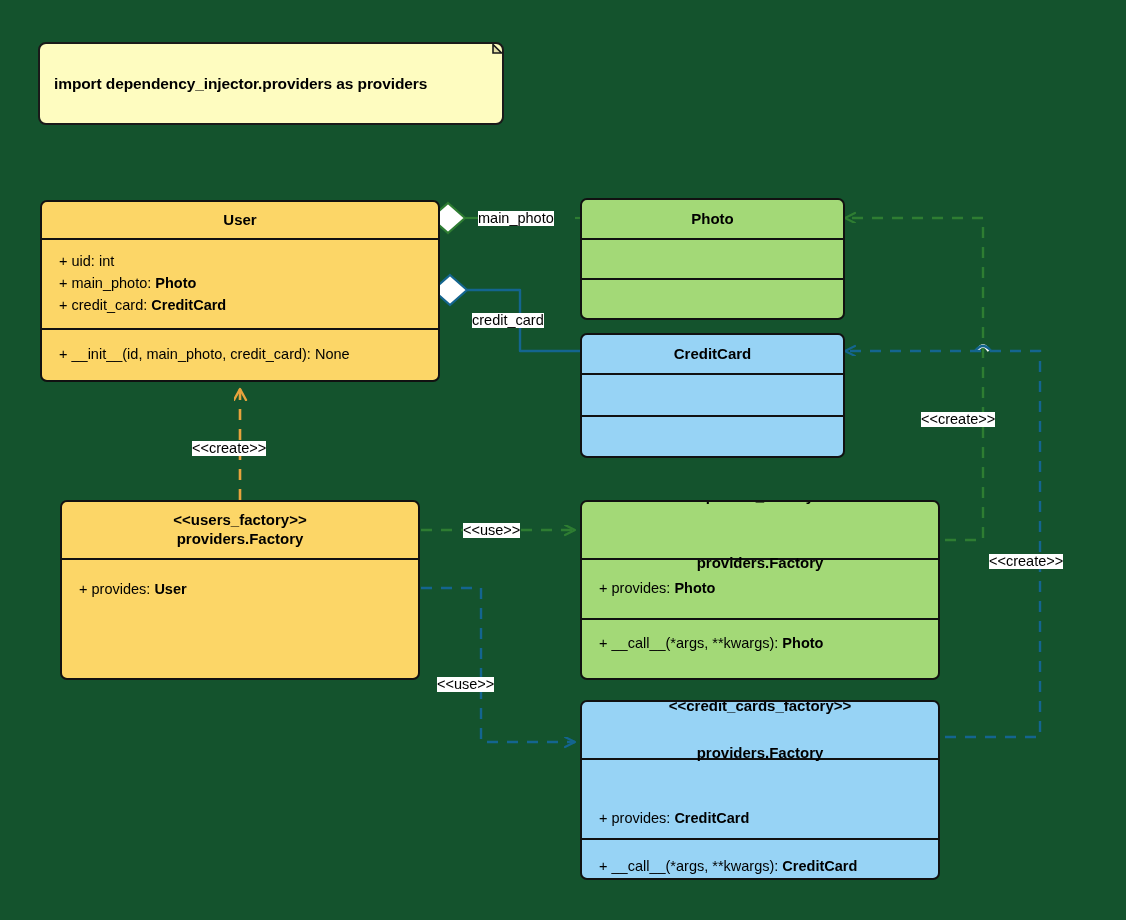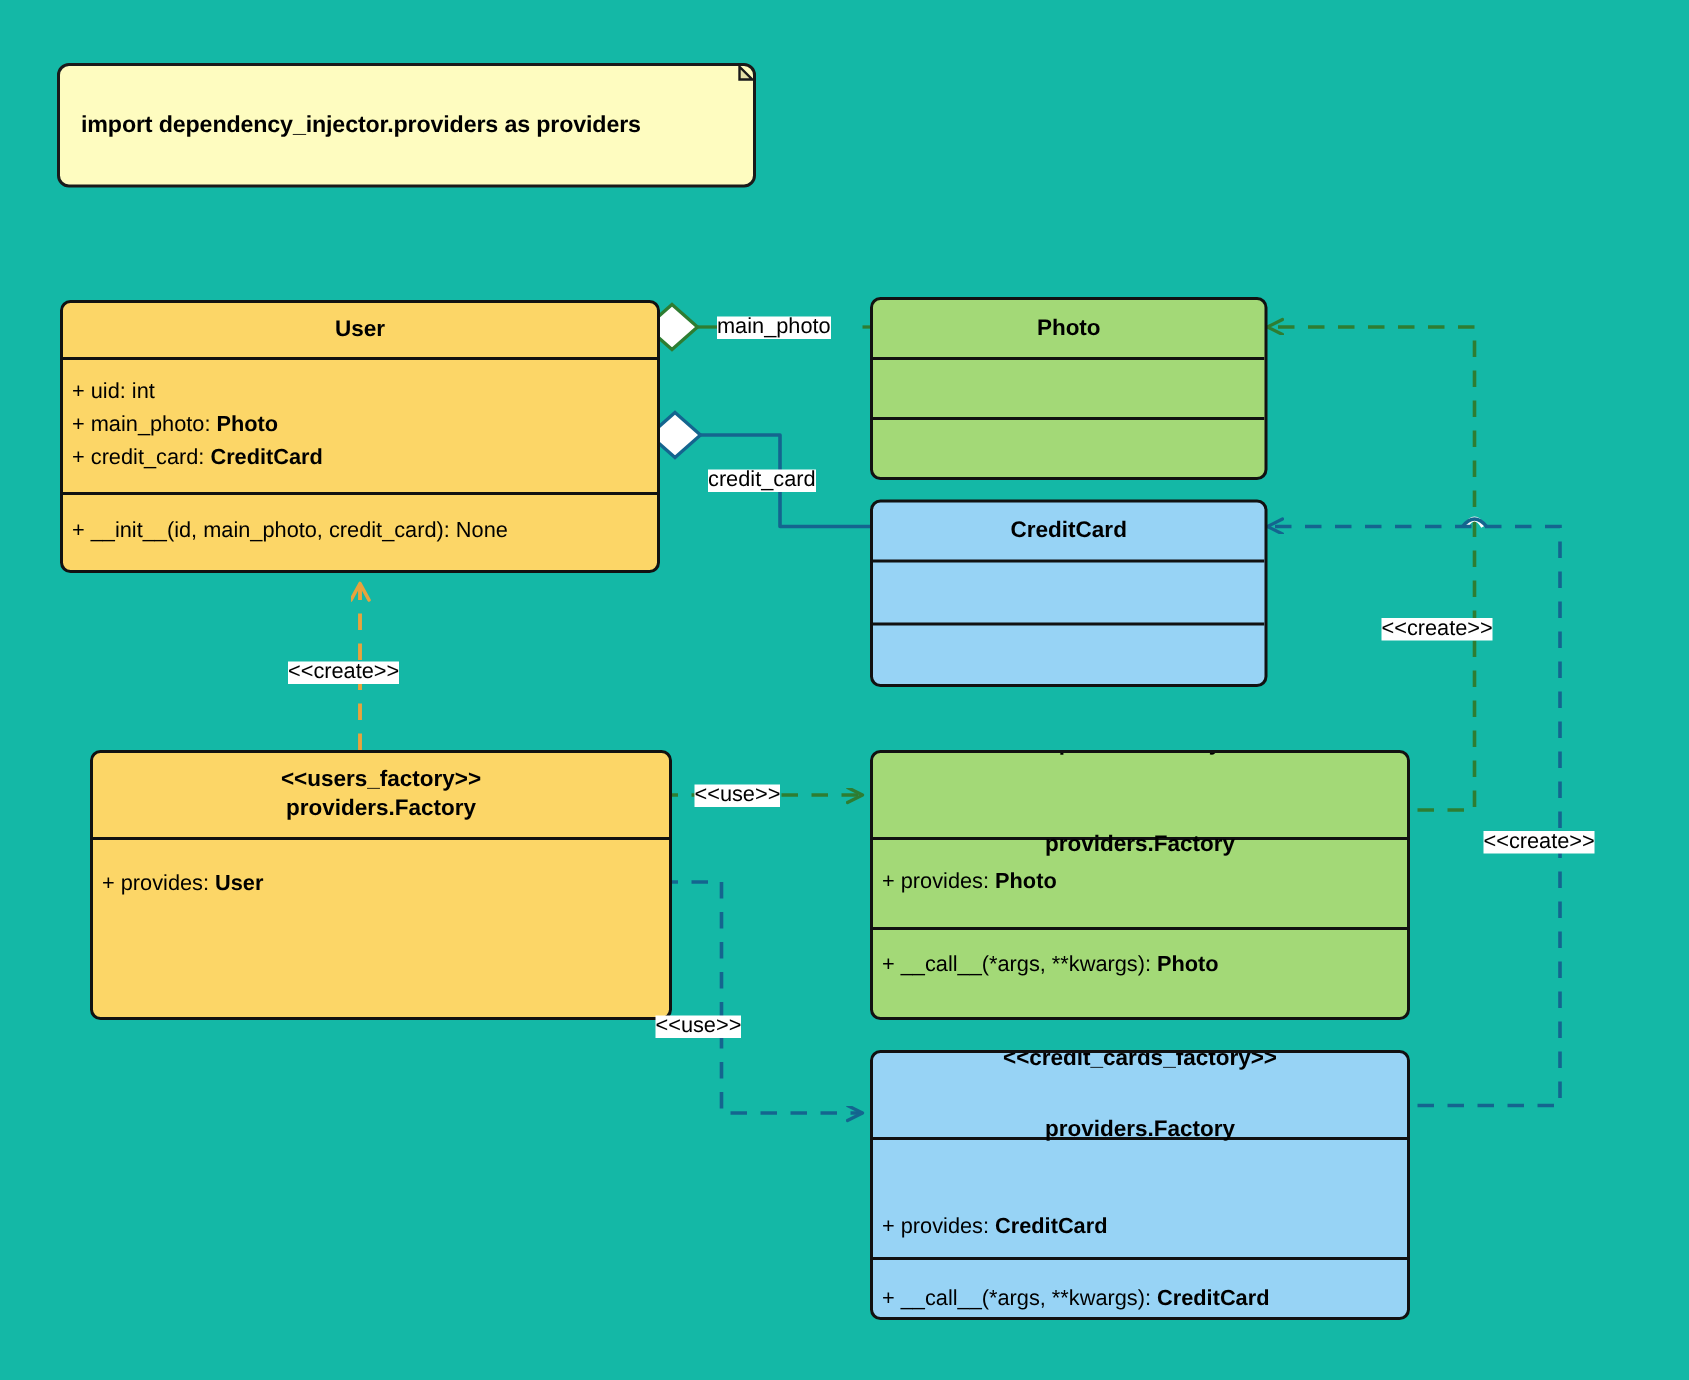--- a/index.html
+++ b/index.html
@@ -7,21 +7,21 @@
     padding: 0;
     background: #ffffff;
   }
   body {
     font-family: "Liberation Sans", sans-serif;
   }
   #canvas {
     position: relative;
     width: 1126px;
     height: 920px;
-    background: #14b8a6;
+    background: #14532d;
     overflow: hidden;
   }
   svg.layer {
     position: absolute;
     left: 0;
     top: 0;
     width: 1126px;
     height: 920px;
     pointer-events: none;
   }
@@ -74,21 +74,21 @@
     font-size: 15px;
     color: #000;
     border-bottom: 2px solid #111111;
     line-height: 1.25;
   }
   .cls .compart {
     box-sizing: border-box;
     display: flex;
     flex-direction: column;
     justify-content: center;
-    padding-left: 6px;
+    padding-left: 17px;
     font-size: 14.5px;
     color: #000;
     border-bottom: 2px solid #111111;
   }
   .cls .compart:last-child { border-bottom: none; }
   .cls .compart.empty { padding: 0; }
   .cls .row { line-height: 1.5; white-space: nowrap; }
   .cls .row b { font-weight: bold; }
 
   .yellow  { background: #FCD667; }
@@ -198,21 +198,21 @@
   </div>
 
   <div class="cls blue" style="left:580px; top:333px; width:265px; height:125px;">
     <div class="hdr" style="height:40px;">
       <span>CreditCard</span>
     </div>
     <div class="compart empty" style="height:42px;"></div>
     <div class="compart empty" style="height:39px;"></div>
   </div>
 
-  <div class="cls yellow" style="left:60px; top:500px; width:388px; height:180px;">
+  <div class="cls yellow" style="left:60px; top:500px; width:360px; height:180px;">
     <div class="hdr" style="height:58px;">
       <span>&lt;&lt;users_factory&gt;&gt;</span>
       <span>providers.Factory</span>
     </div>
     <div class="compart" style="height:60px;">
       <div class="row">
         <span>+ </span><span>provides: </span><b>User</b>
       </div>
     </div>
   </div>

